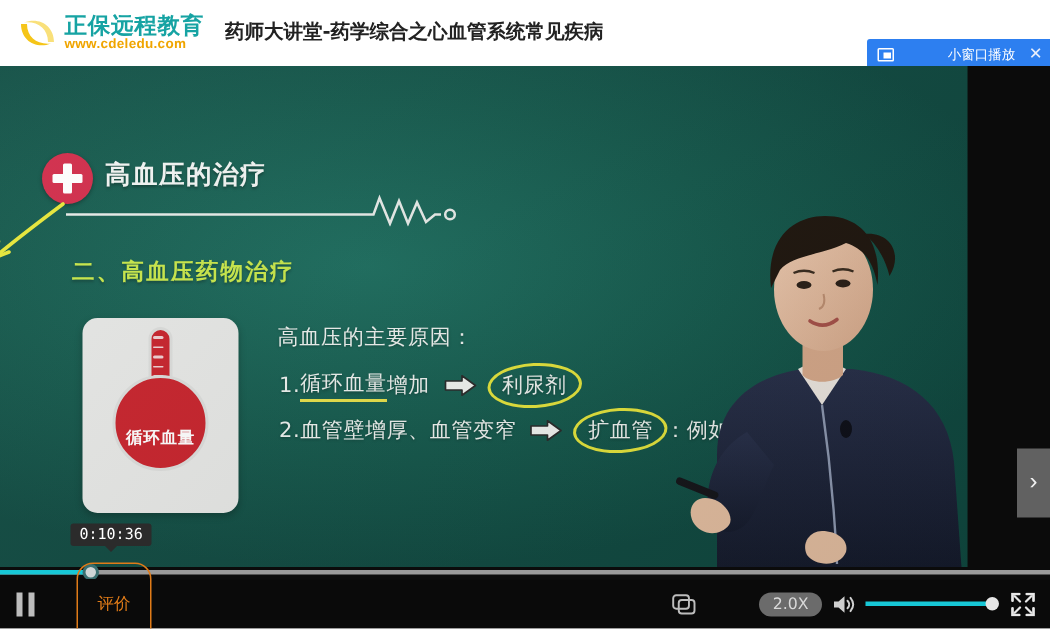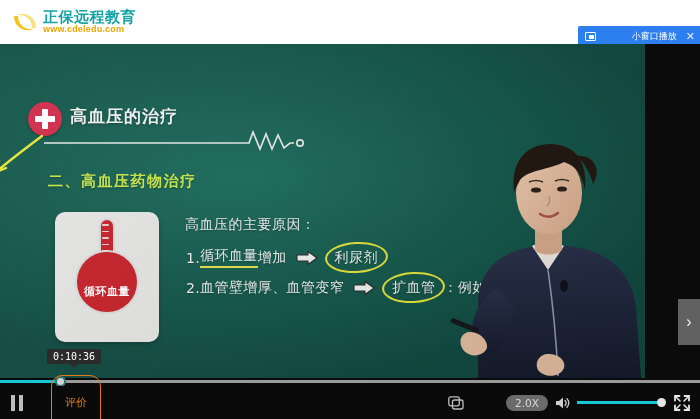--- a/index.html
+++ b/index.html
@@ -263,20 +263,21 @@
           <path d="M2 7 C2 18, 12 24, 22 20 C13 21, 6 16, 6 7 Z" fill="#f5c518"></path>
           <path d="M24 19 C24 8, 14 2, 4 6 C13 5, 20 10, 20 19 Z" fill="#f9e07a"></path>
         </svg>
       </span>
       <span class="logo-text">
         <div class="logo-cn">正保远程教育</div>
         <div class="logo-url">www.cdeledu.com</div>
       </span>
     </div>
     <div class="title-block">
+      <div class="course-title">药师大讲堂-药学综合之心血管系统常见疾病</div>
     </div>
   </div>
 
   <div class="pip-bar">
     <span class="pip-icon"></span>
     <span class="pip-label">小窗口播放</span>
     <span class="pip-close">✕</span>
   </div>
 
   <div class="stage">

